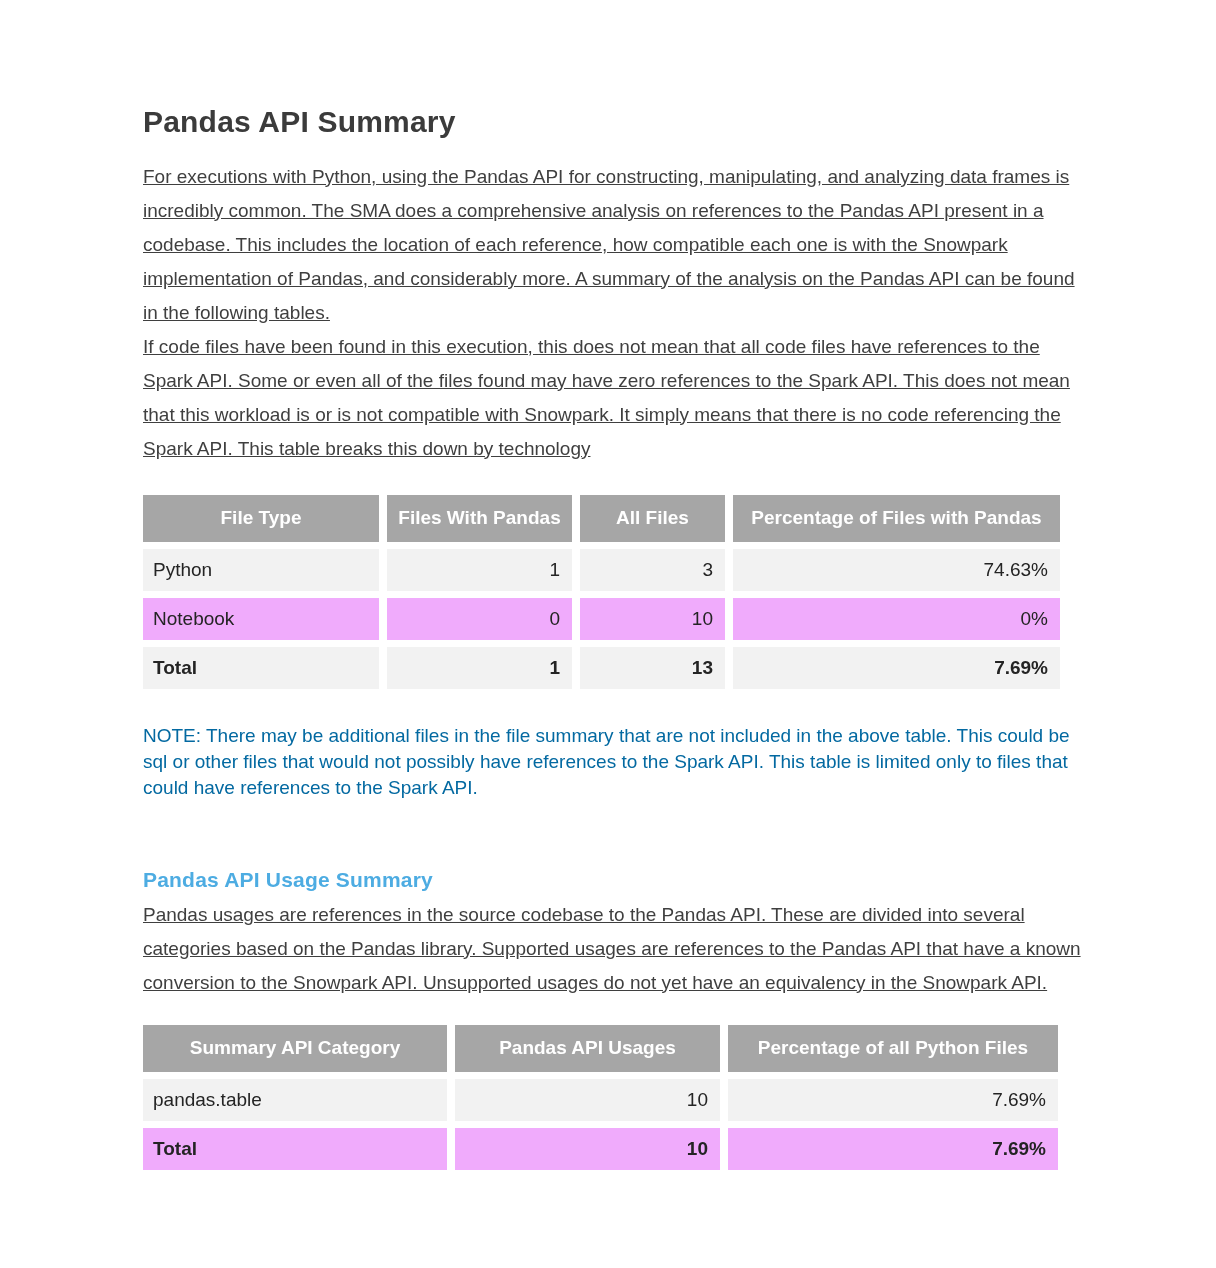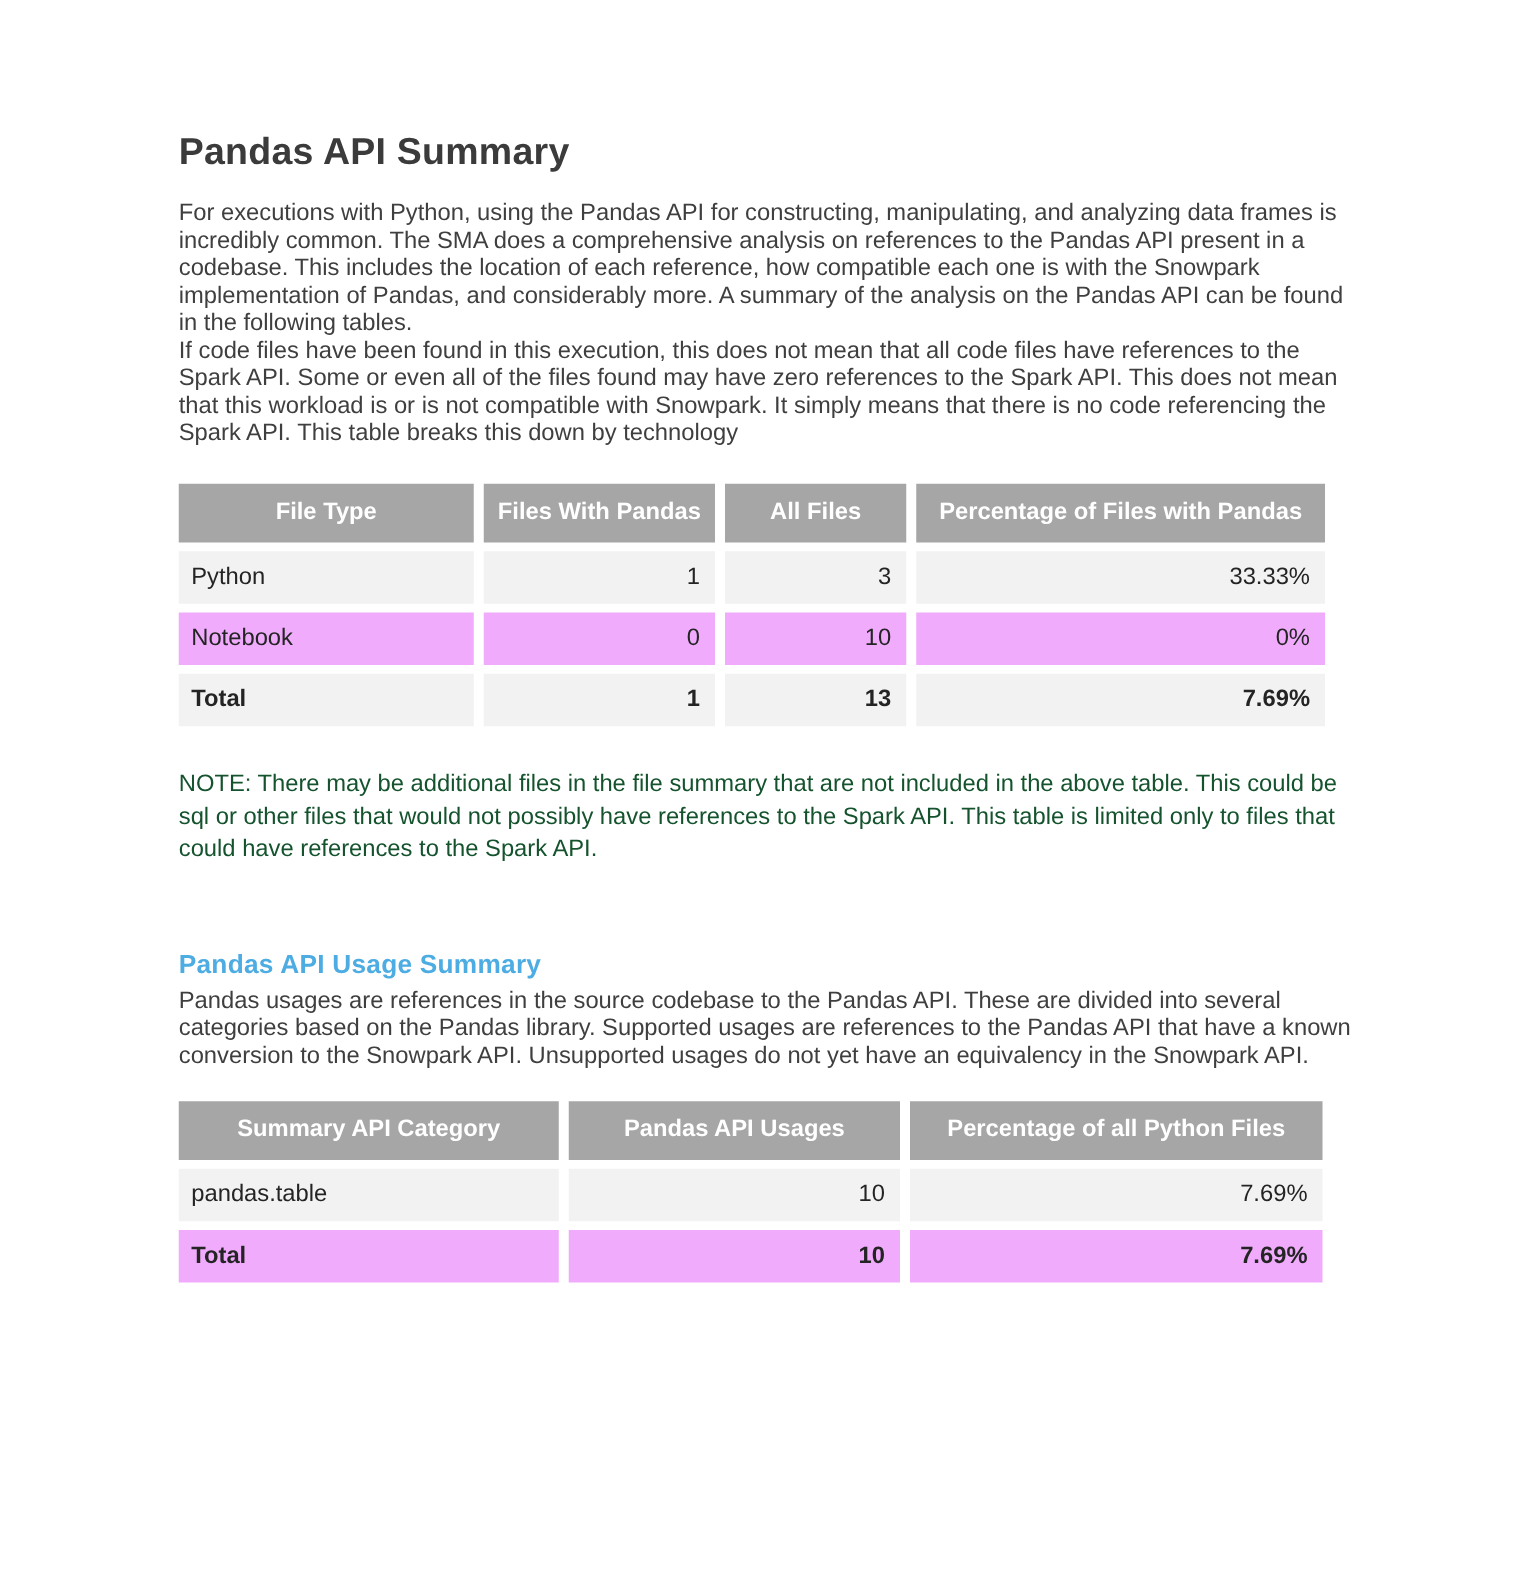--- a/index.html
+++ b/index.html
@@ -24,37 +24,38 @@
     font-size: 30px;
     line-height: 1.15;
     font-weight: bold;
     color: #3b3b3b;
     letter-spacing: 0.2px;
   }
   p.body-text {
     margin: 0;
     width: 938px;
     font-size: 19px;
-    line-height: 22px;
+    line-height: 34px;
     color: #3f3f3f;
+    text-decoration: underline;
   }
   h2.section-heading {
     margin: 52px 0 6px 0;
     font-size: 21px;
     line-height: 25px;
     font-weight: bold;
     color: #4dace2;
     letter-spacing: 0.2px;
   }
   p.note-text {
     margin: 27px 0 0 0;
     width: 938px;
     font-size: 19px;
     line-height: 26px;
-    color: #14532d;
+    color: #0369a1;
   }
   h2.section-heading.second { margin-top: 66px; }
 
   table.data-table {
     border-collapse: separate;
     border-spacing: 8px 7px;
     table-layout: fixed;
     margin-left: -8px;
   }
   table.t1 { margin-top: 22px; width: 933px; }
@@ -116,21 +117,21 @@
         <th>Files With Pandas</th>
         <th>All Files</th>
         <th>Percentage of Files with Pandas</th>
       </tr>
     </thead>
     <tbody>
       <tr>
         <td>Python</td>
         <td class="num">1</td>
         <td class="num">3</td>
-        <td class="num">33.33%</td>
+        <td class="num">74.63%</td>
       </tr>
       <tr>
         <td>Notebook</td>
         <td class="num">0</td>
         <td class="num">10</td>
         <td class="num">0%</td>
       </tr>
       <tr class="total-row">
         <td>Total</td>
         <td class="num">1</td>

